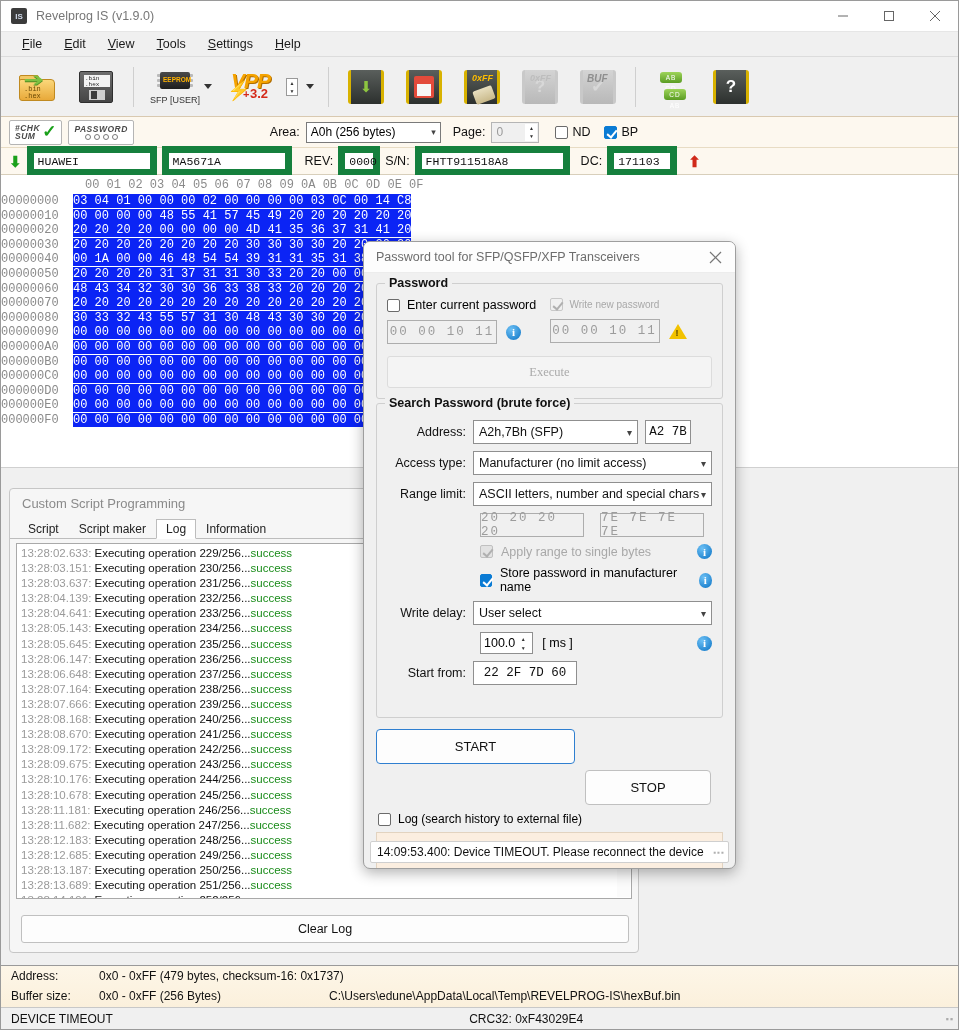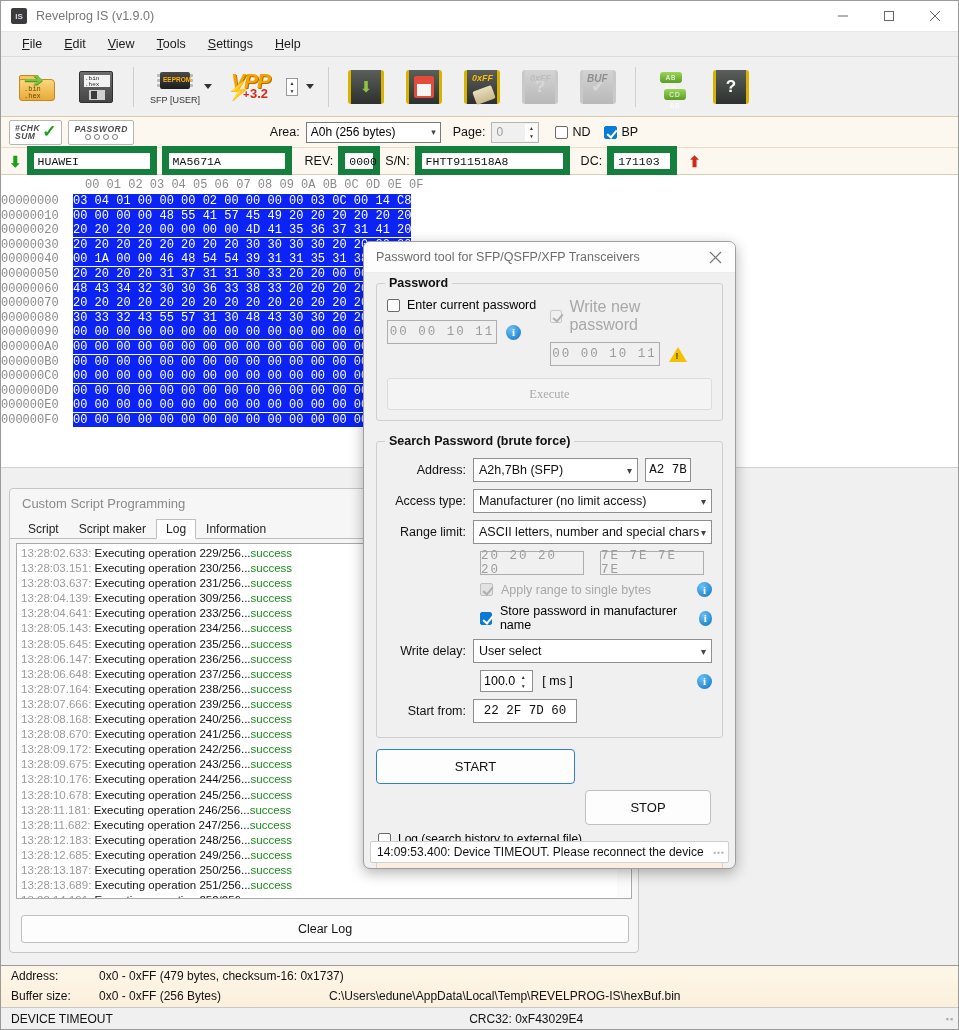--- a/index.html
+++ b/index.html
@@ -397,21 +397,21 @@
       <div class="tab">Script</div>
       <div class="tab">Script maker</div>
       <div class="tab active">Log</div>
       <div class="tab">Information</div>
     </div>
     <div class="logbox">
       <div id="loglines" style="padding-top:2px">
           <div class="logline"><span class="t">13:28:02.633:</span><span> Executing operation 229/256...</span><span class="s">success</span></div>
           <div class="logline"><span class="t">13:28:03.151:</span><span> Executing operation 230/256...</span><span class="s">success</span></div>
           <div class="logline"><span class="t">13:28:03.637:</span><span> Executing operation 231/256...</span><span class="s">success</span></div>
-          <div class="logline"><span class="t">13:28:04.139:</span><span> Executing operation 309/256...</span><span class="s">success</span></div>
+          <div class="logline"><span class="t">13:28:04.139:</span><span> Executing operation 232/256...</span><span class="s">success</span></div>
           <div class="logline"><span class="t">13:28:04.641:</span><span> Executing operation 233/256...</span><span class="s">success</span></div>
           <div class="logline"><span class="t">13:28:05.143:</span><span> Executing operation 234/256...</span><span class="s">success</span></div>
           <div class="logline"><span class="t">13:28:05.645:</span><span> Executing operation 235/256...</span><span class="s">success</span></div>
           <div class="logline"><span class="t">13:28:06.147:</span><span> Executing operation 236/256...</span><span class="s">success</span></div>
           <div class="logline"><span class="t">13:28:06.648:</span><span> Executing operation 237/256...</span><span class="s">success</span></div>
           <div class="logline"><span class="t">13:28:07.164:</span><span> Executing operation 238/256...</span><span class="s">success</span></div>
           <div class="logline"><span class="t">13:28:07.666:</span><span> Executing operation 239/256...</span><span class="s">success</span></div>
           <div class="logline"><span class="t">13:28:08.168:</span><span> Executing operation 240/256...</span><span class="s">success</span></div>
           <div class="logline"><span class="t">13:28:08.670:</span><span> Executing operation 241/256...</span><span class="s">success</span></div>
           <div class="logline"><span class="t">13:28:09.172:</span><span> Executing operation 242/256...</span><span class="s">success</span></div>
@@ -453,32 +453,32 @@
             <span style="font-size:12.5px">Enter current password</span>
           </div>
           <div style="display:flex;align-items:center;gap:9px;margin-top:8px">
             <div class="hexfield" style="width:110px">00 00 10 11</div>
             <div class="infoi">i</div>
           </div>
         </div>
         <div style="width:50%">
           <div style="display:flex;align-items:center;gap:7px">
             <span class="cb dis" style="background:#f0f0f0;border-color:#c8c8c8"></span>
-            <span style="font-size:16px;color:#a8a8a8">Write new password</span>
+            <span style="font-size:10px;color:#a8a8a8">Write new password</span>
           </div>
           <div style="display:flex;align-items:center;gap:9px;margin-top:8px">
             <div class="hexfield" style="width:110px">00 00 10 11</div>
             <div class="warni"></div>
           </div>
         </div>
       </div>
       <div class="exec">Execute</div>
     </div>
 
-    <div class="grp" style="margin-top:20px;padding-bottom:14px">
+    <div class="grp" style="margin-top:4px;padding-bottom:32px">
       <div class="gtitle">Search Password (brute force)</div>
 
       <div class="row" style="margin-top:2px">
         <div class="rlbl">Address:</div>
         <div class="dsel" style="flex:none;width:165px">
           <span>A2h,7Bh (SFP)</span>
           <span class="chev">▾</span>
         </div>
         <div class="hexfield mono" style="width:46px;margin-left:7px;background:#fff;color:#111;border-color:#8f8f8f;letter-spacing:0">A2  7B</div>
       </div>

